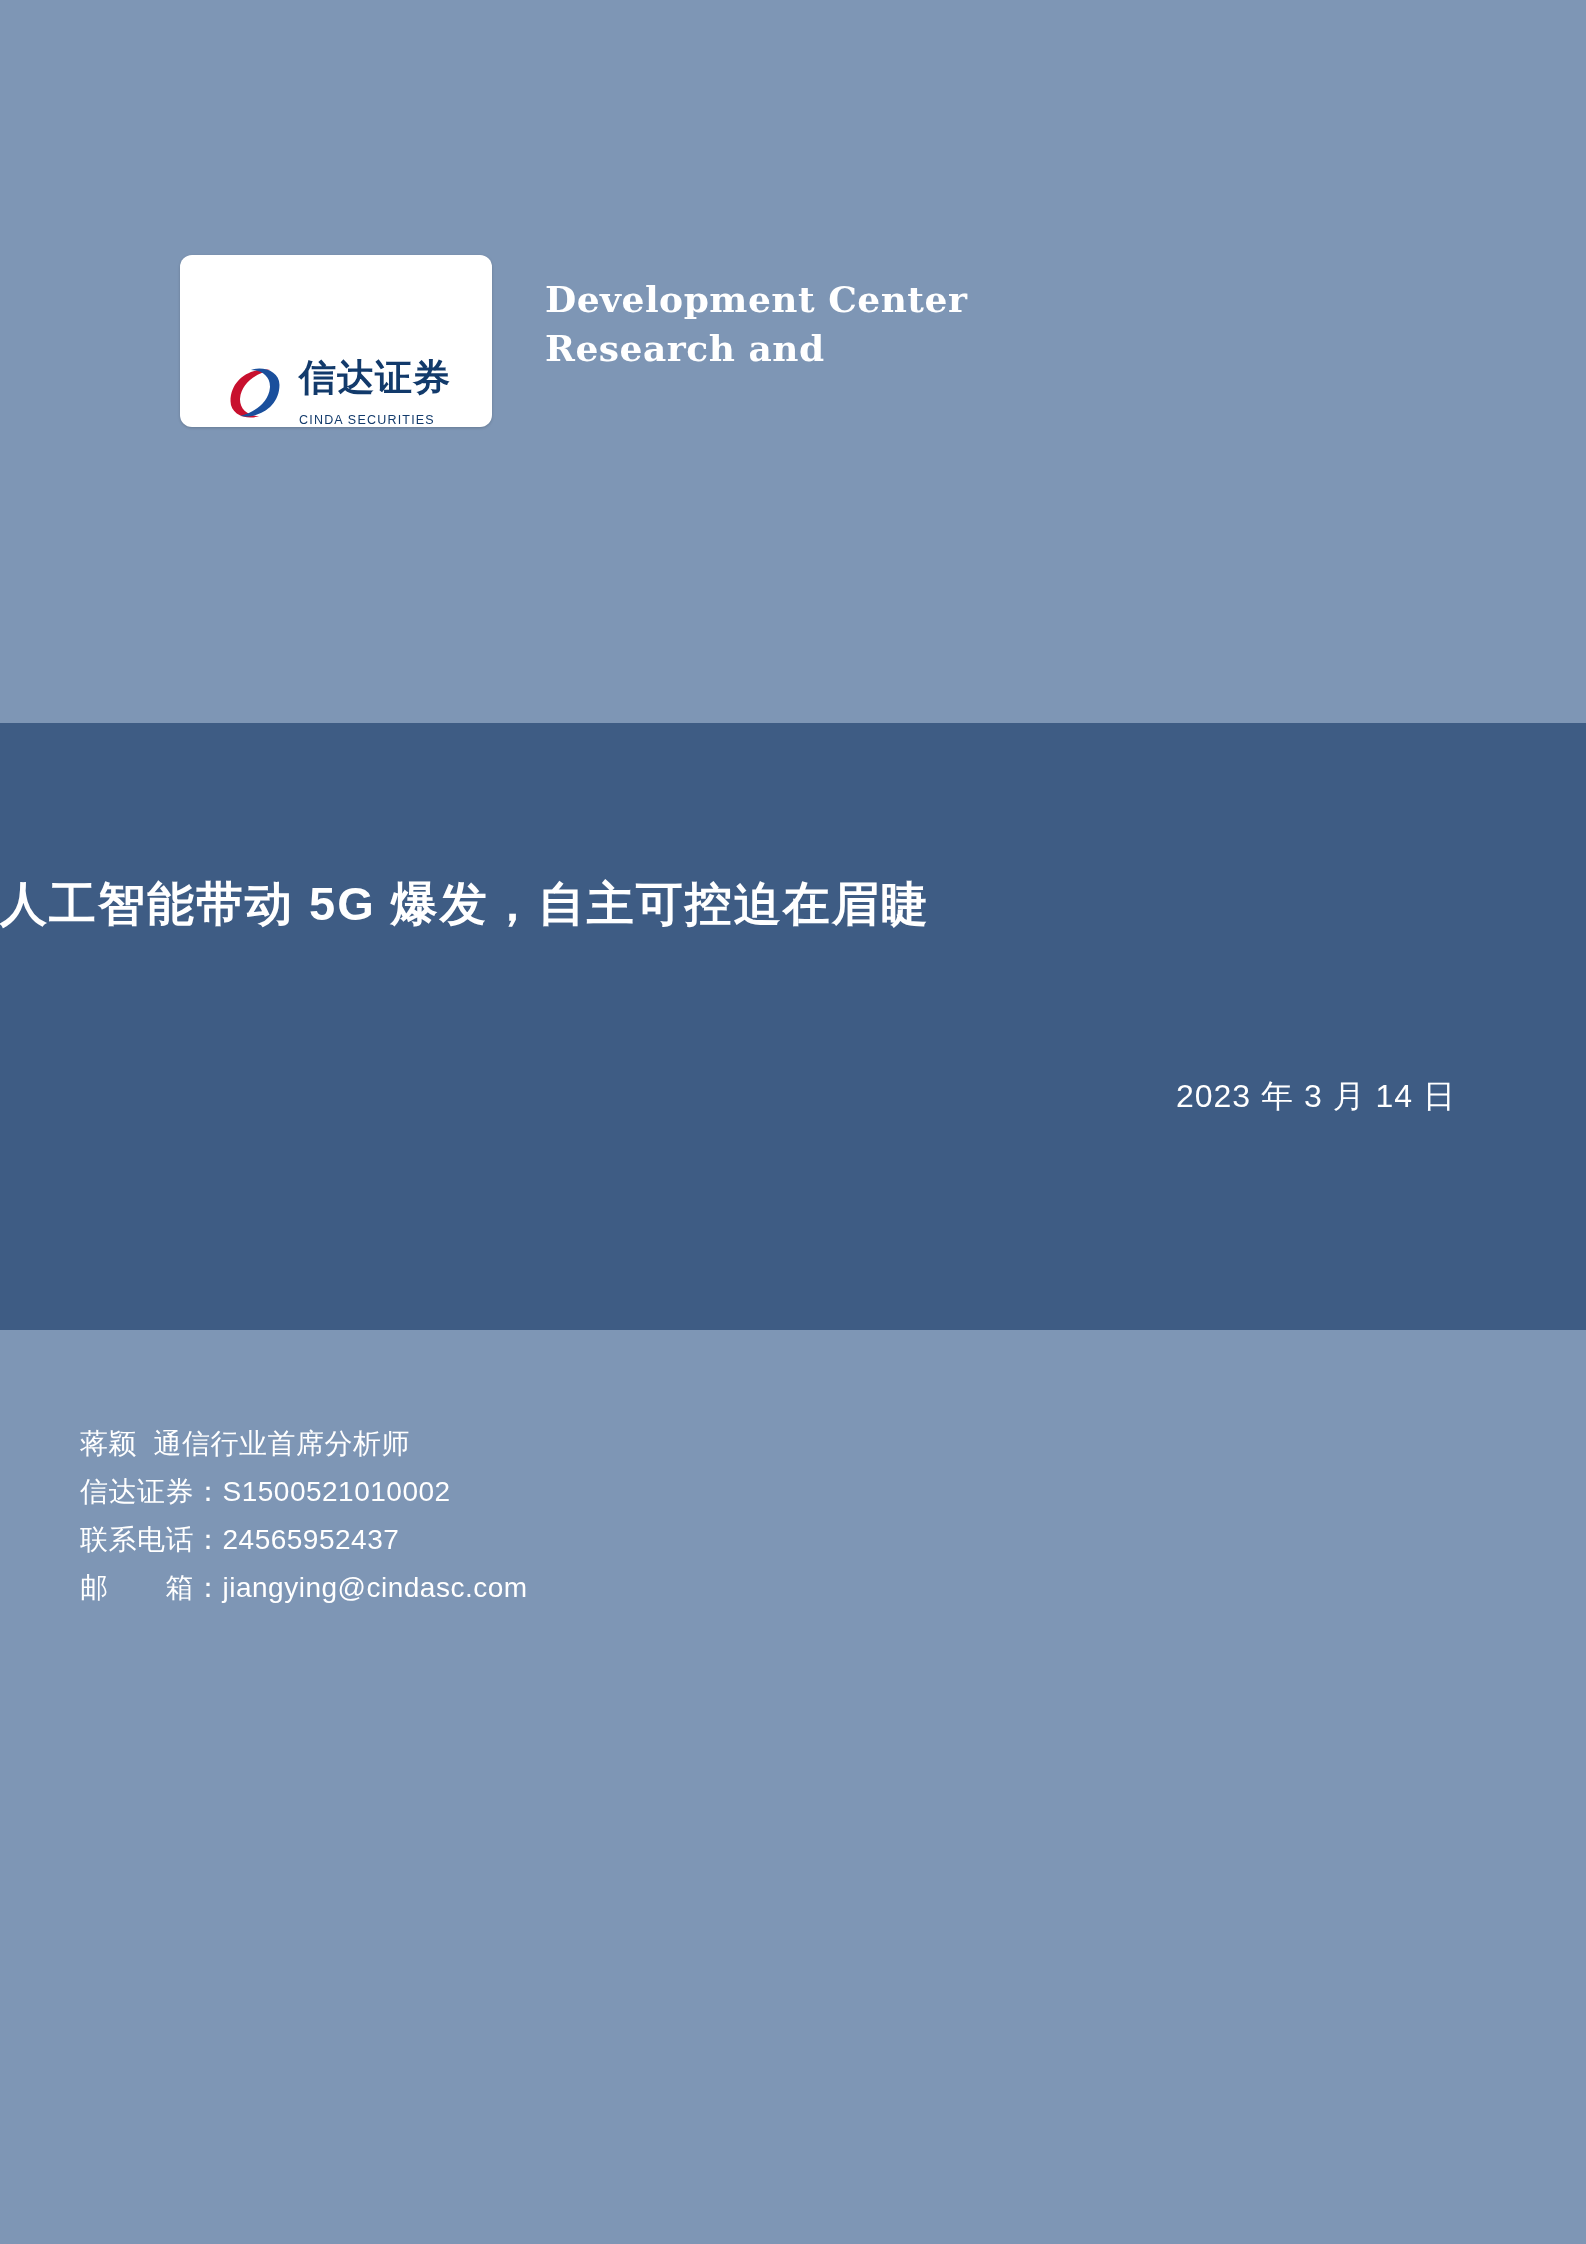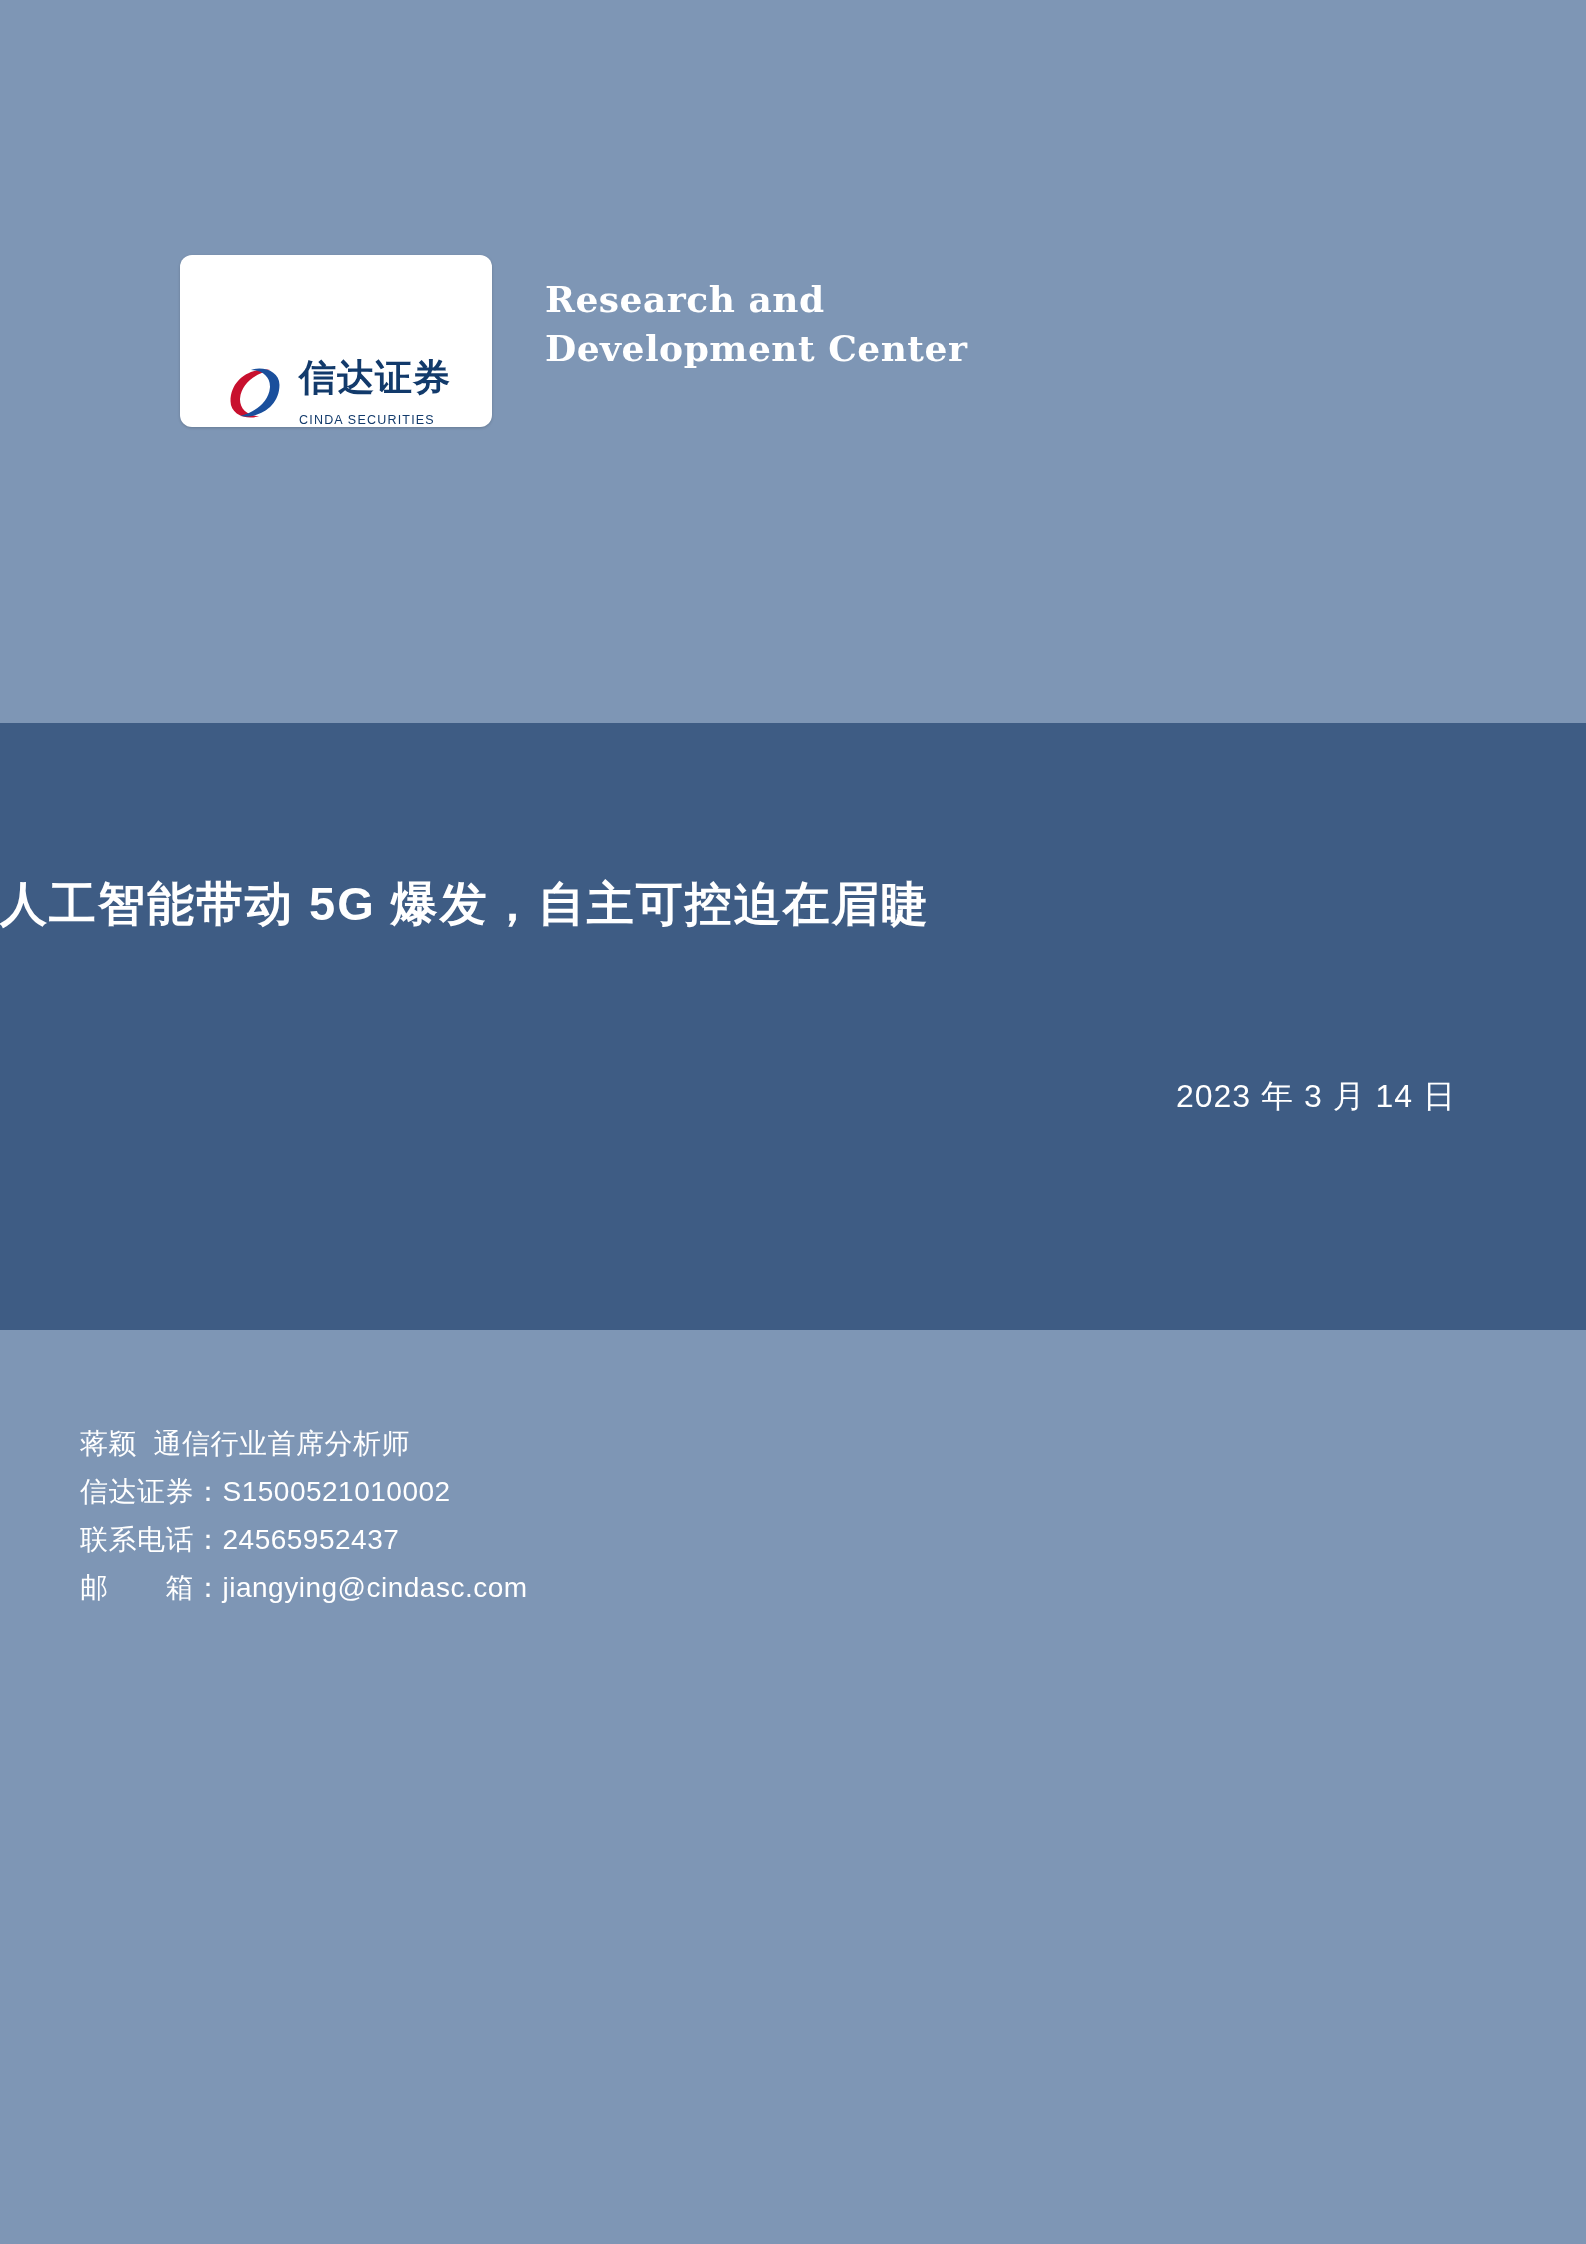--- a/index.html
+++ b/index.html
@@ -167,22 +167,22 @@
           <path d="M86 38 C86 70, 56 88, 28 84 C50 78, 70 64, 72 42 C73 26, 60 16, 44 16 C62 10, 86 18, 86 38 Z" fill="#1a4f9c"></path>
         </svg>
         <div class="logo-text">
           <div class="logo-cn">信达证券</div>
           <div class="logo-en">CINDA SECURITIES</div>
         </div>
       </div>
     </div>
 
     <div class="rnd-title">
+      <div>Development Center</div>
       <div>Research and</div>
-      <div>Development Center</div>
     </div>
 
   </div>
 
   <div class="band-title">
     <div class="doc-title">人工智能带动 5G 爆发，自主可控迫在眉睫</div>
     <div class="doc-date">2023 年 3 月 14 日</div>
   </div>
 
   <div class="band-bottom">

